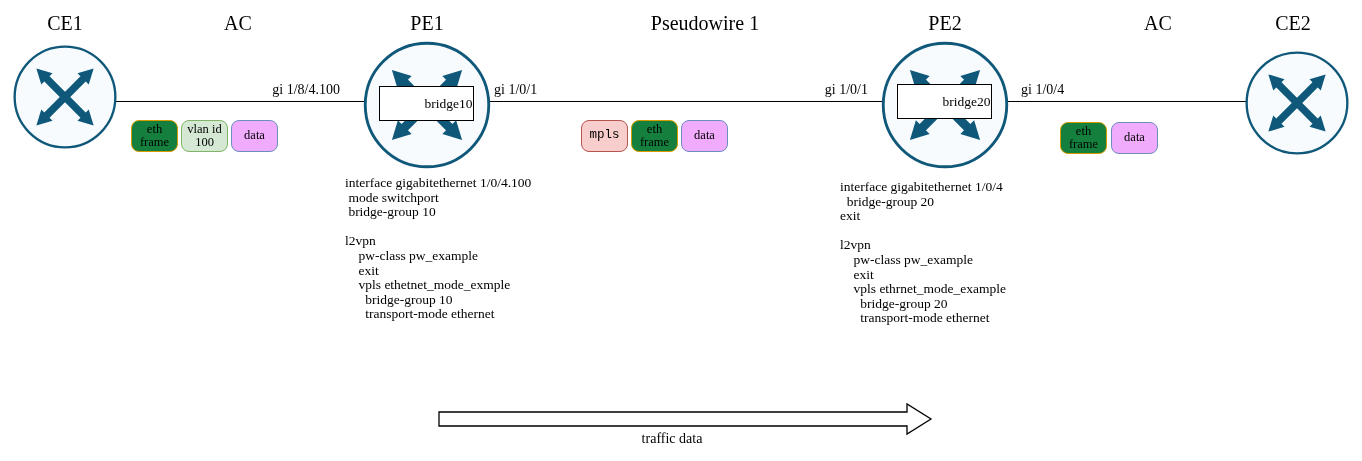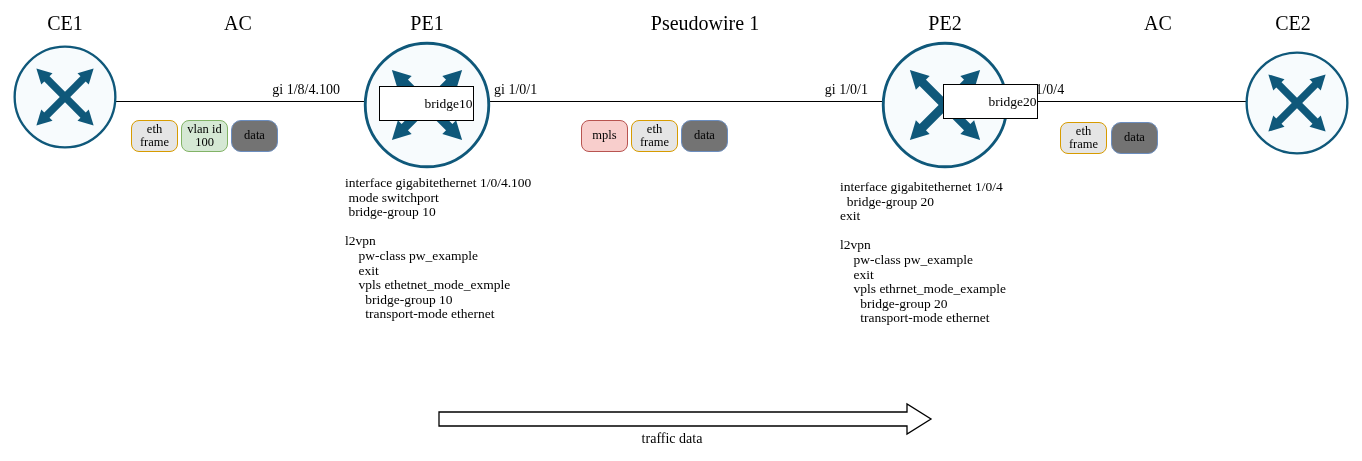--- a/index.html
+++ b/index.html
@@ -19,24 +19,24 @@
   .hline { position:absolute; top:101px; height:0; border-top:1px solid #000; }
   .bridge {
     position:absolute; background:#ffffff; border:1px solid #000;
     display:flex; align-items:center; justify-content:center; font-size:13.5px;padding-left:44px;
   }
   .frame {
     position:absolute; width:47px; height:32px; border-radius:8px;
     border:1px solid #999; display:flex; align-items:center; justify-content:center;
     text-align:center; font-size:12.5px; line-height:1.08; white-space:pre-line;
   }
-  .f-eth  { background:#e5e5e5; border-color:#d79b00; }
+  .f-eth  { background:#15803d; border-color:#d79b00; }
   .f-vlan { background:#d5e8d4; border-color:#82b366;font-family:Liberation Serif, serif; }
-  .f-data { background:#737373; border-color:#6c8ebf;border-radius:10px; }
-  .f-mpls { background:#f8cecc; border-color:#b85450; }
+  .f-data { background:#f0abfc; border-color:#6c8ebf; }
+  .f-mpls { background:#f8cecc; border-color:#b85450;font-family:Liberation Mono, monospace; }
   .config { position:absolute; font-size:13.5px; line-height:14.6px; white-space:pre; }
   .tarrow { position:absolute; left:438px; top:402px; width:496px; height:34px; }
   .tflow-label { position:absolute; left:612px; top:431px; width:120px; font-size:14px; text-align:center; }
 </style>
 </head>
 <body>
 
 <div class="stage">
 
   <div class="lbl" style="left:35px;top:12px;width:60px">CE1</div>
@@ -106,21 +106,21 @@
         <polygon points="77,23 72.4,38.2 61.8,27.6"></polygon>
         <polygon points="23,77 38.2,72.4 27.6,61.8"></polygon>
         <line x1="32" y1="32" x2="68" y2="68"></line>
         <polygon points="77,77 72.4,61.8 61.8,72.4"></polygon>
         <polygon points="23,23 38.2,27.6 27.6,38.2"></polygon>
       </g>
     </svg>
   </div>
 
   <div class="bridge" style="left:379px;top:86px;width:95px;height:35px">bridge10</div>
-  <div class="bridge" style="left:943px;top:84px;width:95px;height:35px">bridge20</div>
+  <div class="bridge" style="left:897px;top:84px;width:95px;height:35px">bridge20</div>
 
   <div class="frame f-eth" style="left:131px;top:120px">eth
 frame</div>
   <div class="frame f-vlan" style="left:181px;top:120px">vlan id
 100</div>
   <div class="frame f-data" style="left:231px;top:120px">data</div>
 
   <div class="frame f-mpls" style="left:581px;top:120px">mpls</div>
   <div class="frame f-eth" style="left:631px;top:120px">eth
 frame</div>

